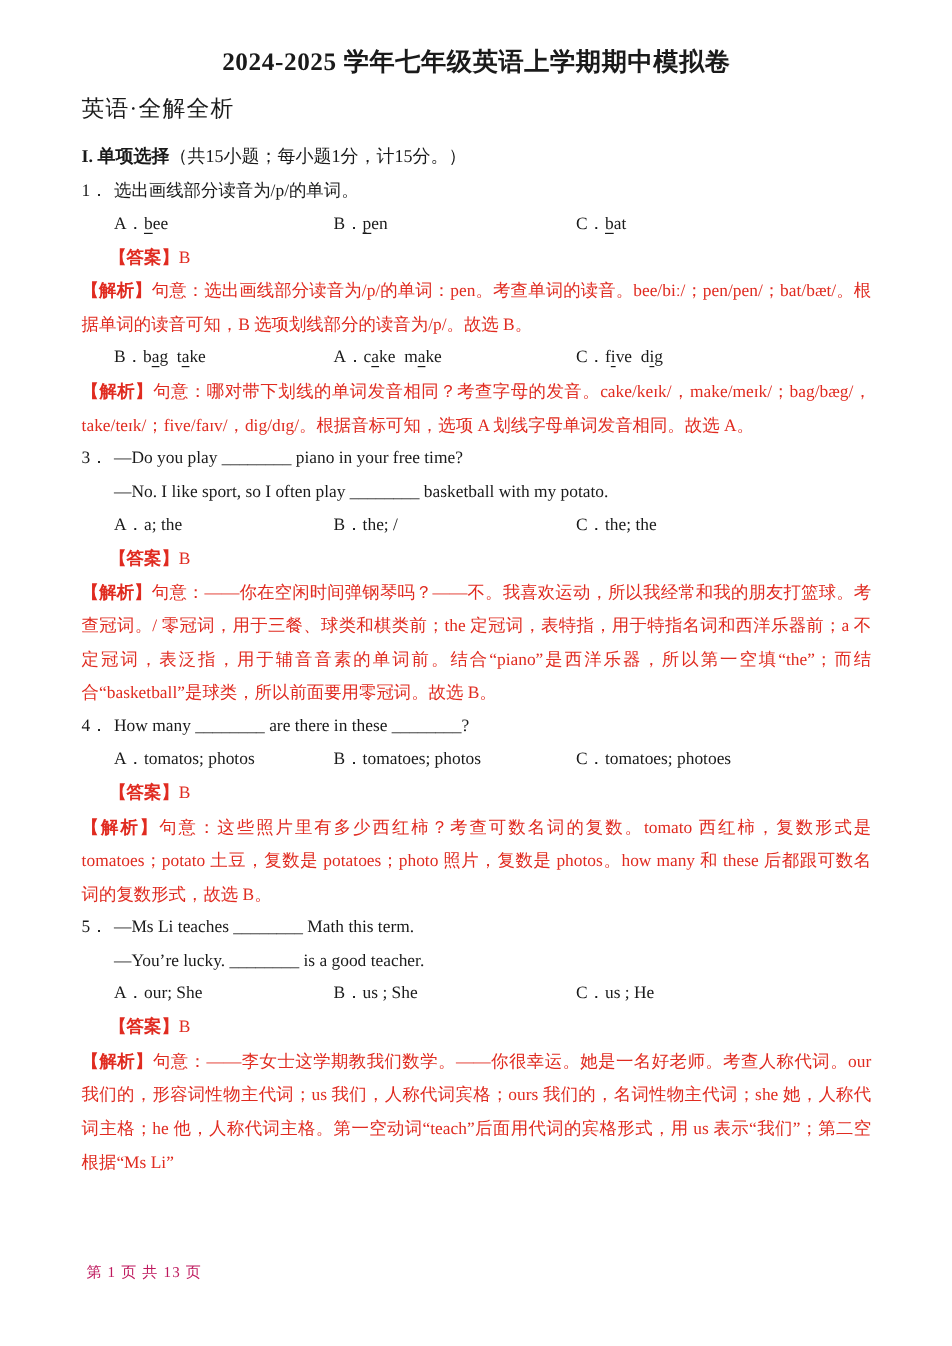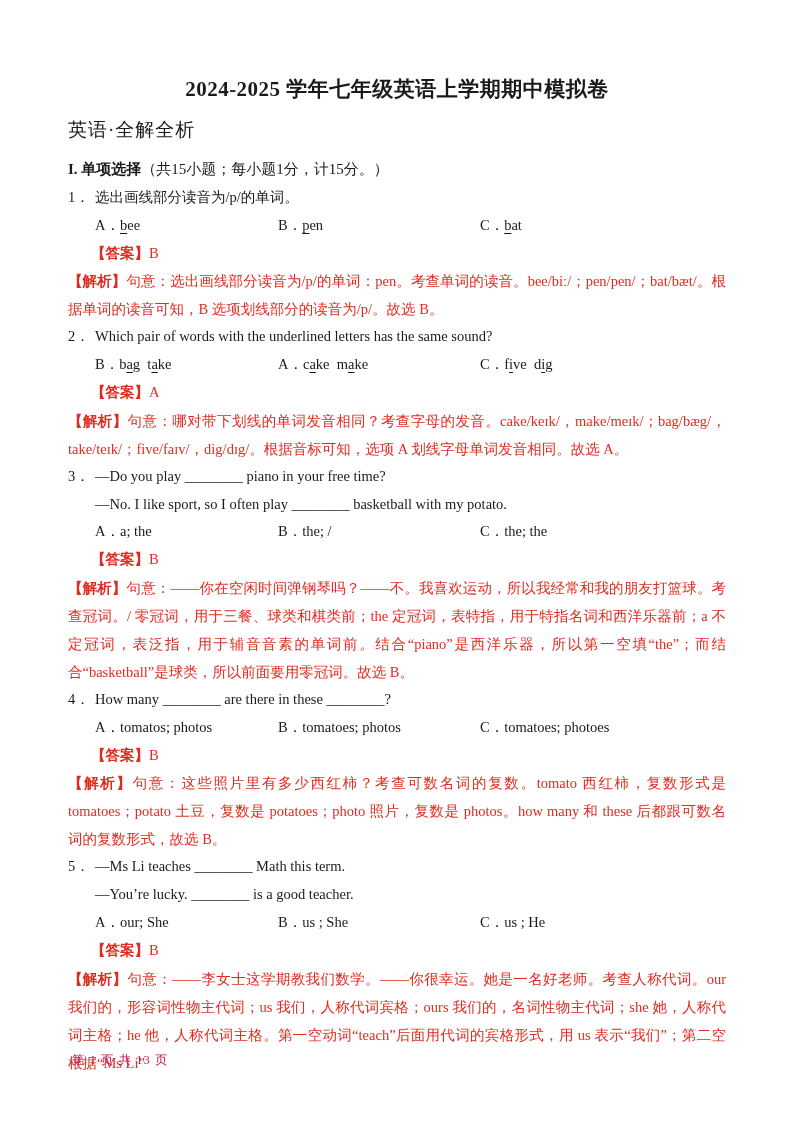--- a/index.html
+++ b/index.html
@@ -6,21 +6,21 @@
   body{
     width:793px;height:1122px;
     font-family:"Liberation Serif","DejaVu Serif",serif;
     color:#1a1a1a;
     position:relative;
     overflow:hidden;
   }
   .page{
     box-sizing:border-box;
     width:793px;height:1122px;
-    padding:76px 67px 0 68px;
+    padding:38px 67px 0 68px;
     position:relative;
   }
   .title{
     font-size:21px;font-weight:bold;text-align:center;
     margin:0 0 16px 0;line-height:26px;letter-spacing:0.5px;
   }
   .subtitle{
     font-size:19px;font-weight:normal;text-align:left;
     margin:0 0 14px 0;line-height:24px;letter-spacing:1px;
   }
@@ -64,27 +64,25 @@
         <div class="stem"><span class="qnum">1．</span><span class="stem-text">选出画线部分读音为/p/的单词。</span></div>
         <div class="options">
           <span class="opt"><span class="opt-label">A．</span><span class="u">b</span><span>ee</span></span>
           <span class="opt"><span class="opt-label">B．</span><span class="u">p</span><span>en</span></span>
           <span class="opt"><span class="opt-label">C．</span><span class="u">b</span><span>at</span></span>
         </div>
         <div class="answer"><span class="lbl">【答案】</span><span>B</span></div>
         <div class="analysis"><span class="lbl">【解析】</span><span>句意：选出画线部分读音为/p/的单词：pen。考查单词的读音。bee/biː/；pen/pen/；bat/bæt/。根据单词的读音可知，B 选项划线部分的读音为/p/。故选 B。</span></div>
       </div>
       <div class="question">
-        <div class="stem"><span class="qnum">2．</span><span class="stem-text">Which pair of words with the underlined letters has the same sound?</span></div>
         <div class="options">
           <span class="opt"><span class="opt-label">B．</span><span>b</span><span class="u">a</span><span>g  </span><span>t</span><span class="u">a</span><span>ke</span></span>
           <span class="opt"><span class="opt-label">A．</span><span>c</span><span class="u">a</span><span>ke  </span><span>m</span><span class="u">a</span><span>ke</span></span>
           <span class="opt"><span class="opt-label">C．</span><span>f</span><span class="u">i</span><span>ve  </span><span>d</span><span class="u">i</span><span>g</span></span>
         </div>
-        <div class="answer"><span class="lbl">【答案】</span><span>A</span></div>
         <div class="analysis"><span class="lbl">【解析】</span><span>句意：哪对带下划线的单词发音相同？考查字母的发音。cake/keɪk/，make/meɪk/；bag/bæg/，take/teɪk/；five/faɪv/，dig/dɪg/。根据音标可知，选项 A 划线字母单词发音相同。故选 A。</span></div>
       </div>
       <div class="question">
         <div class="stem"><span class="qnum">3．</span><span class="stem-text">—Do you play ________ piano in your free time?</span></div>
         <div class="stem stem-cont"><span class="stem-text">—No. I like sport, so I often play ________ basketball with my potato.</span></div>
         <div class="options">
           <span class="opt"><span class="opt-label">A．</span><span>a; the</span></span>
           <span class="opt"><span class="opt-label">B．</span><span>the; /</span></span>
           <span class="opt"><span class="opt-label">C．</span><span>the; the</span></span>
         </div>

